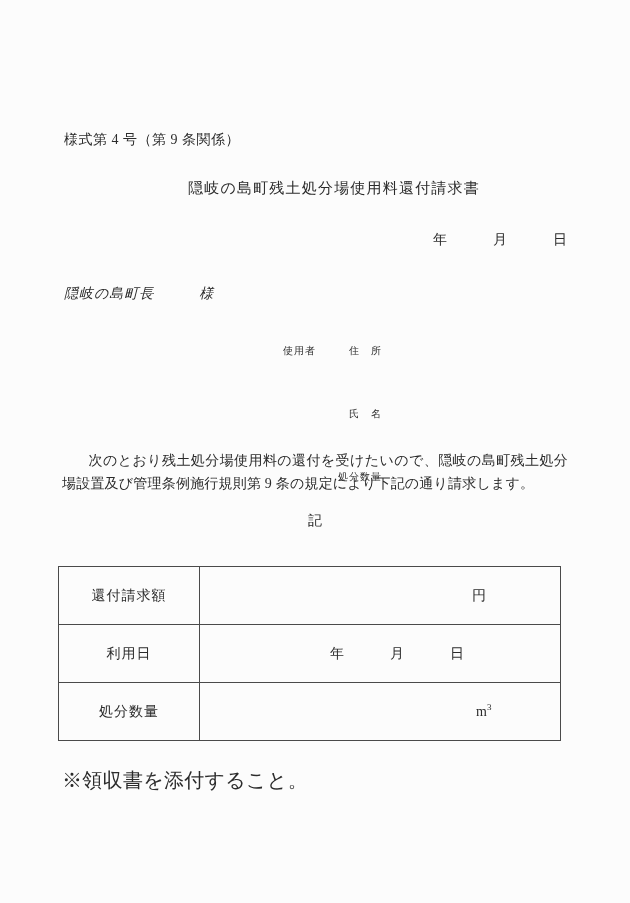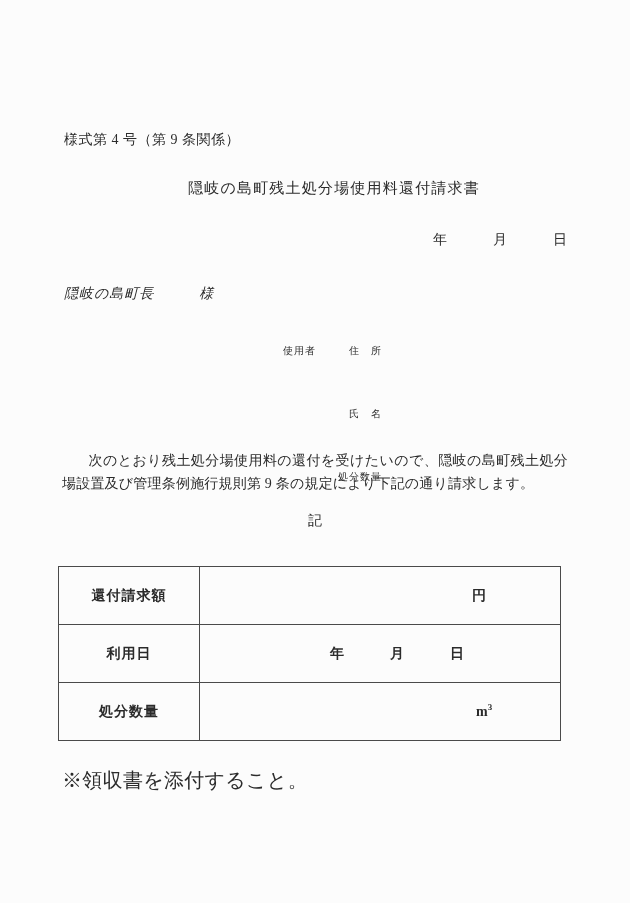--- a/index.html
+++ b/index.html
@@ -110,21 +110,21 @@
   }
   .req-table td.label {
     width: 140px;
     text-align: center;
     letter-spacing: 1px;
   }
   .req-table td.value {
     width: 360px;
     position: relative;
   }
-  .r-tall { height: 58px; font-weight: bold; }
+  .r-tall { height: 58px; }
   .r-last { height: 44px; }
 
   .val-inner { display: block; height: 100%; position: relative; }
 
   .unit-yen {
     position: absolute;
     left: 272px;
     top: 50%;
     transform: translateY(-50%);
     font-size: 14px;

